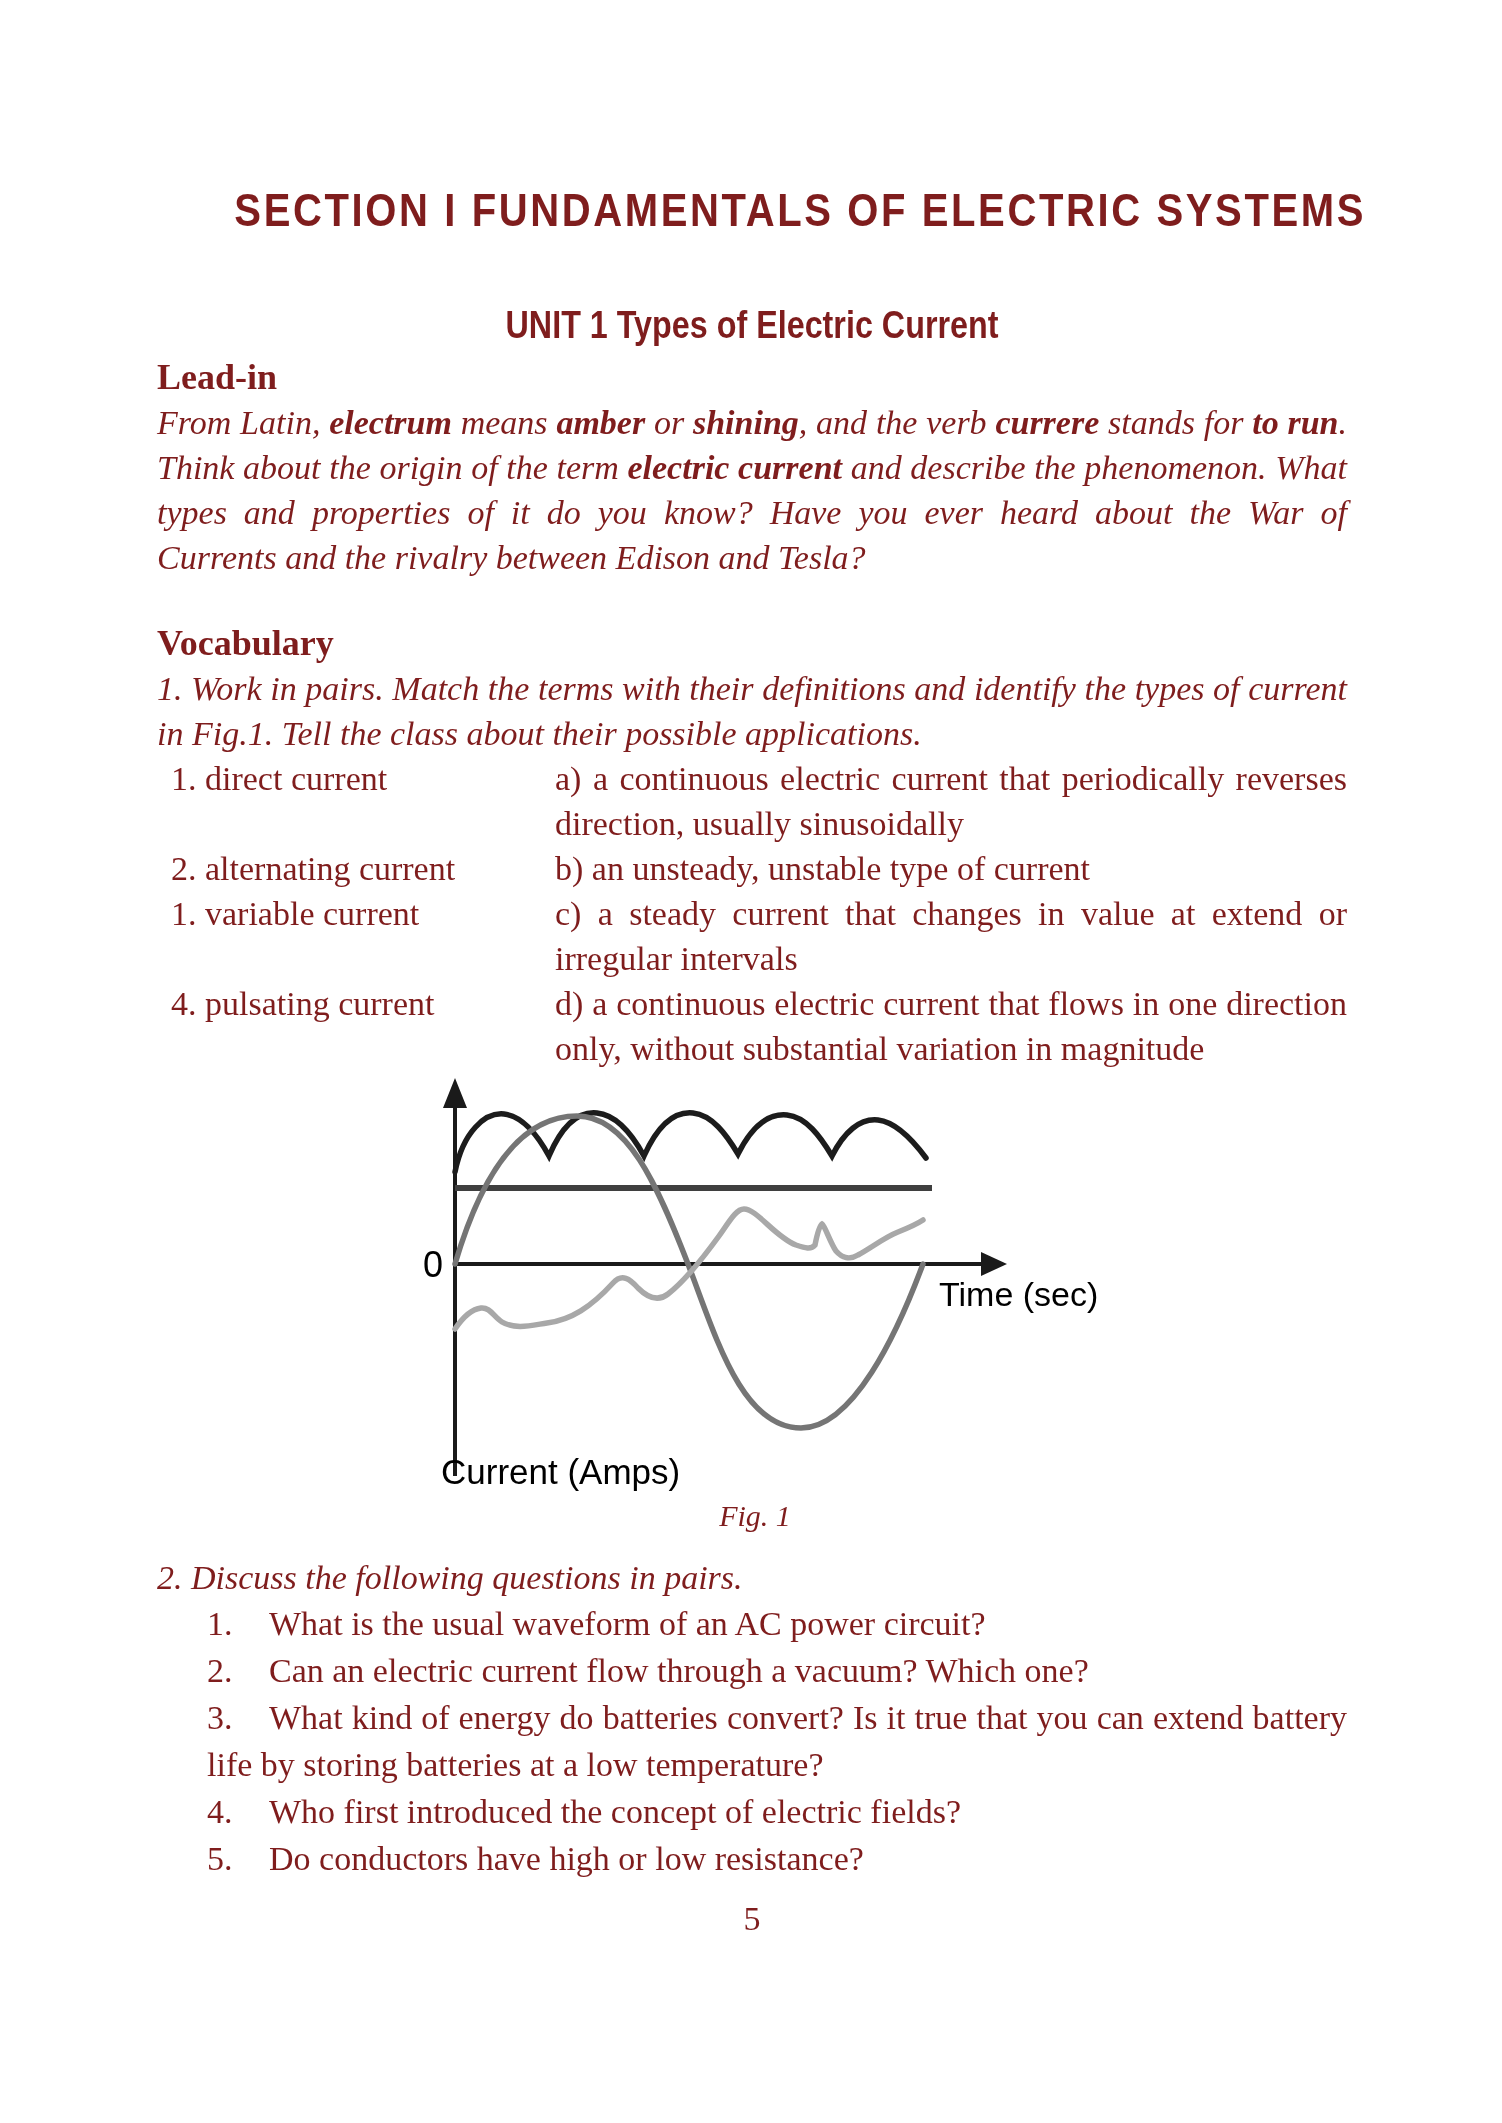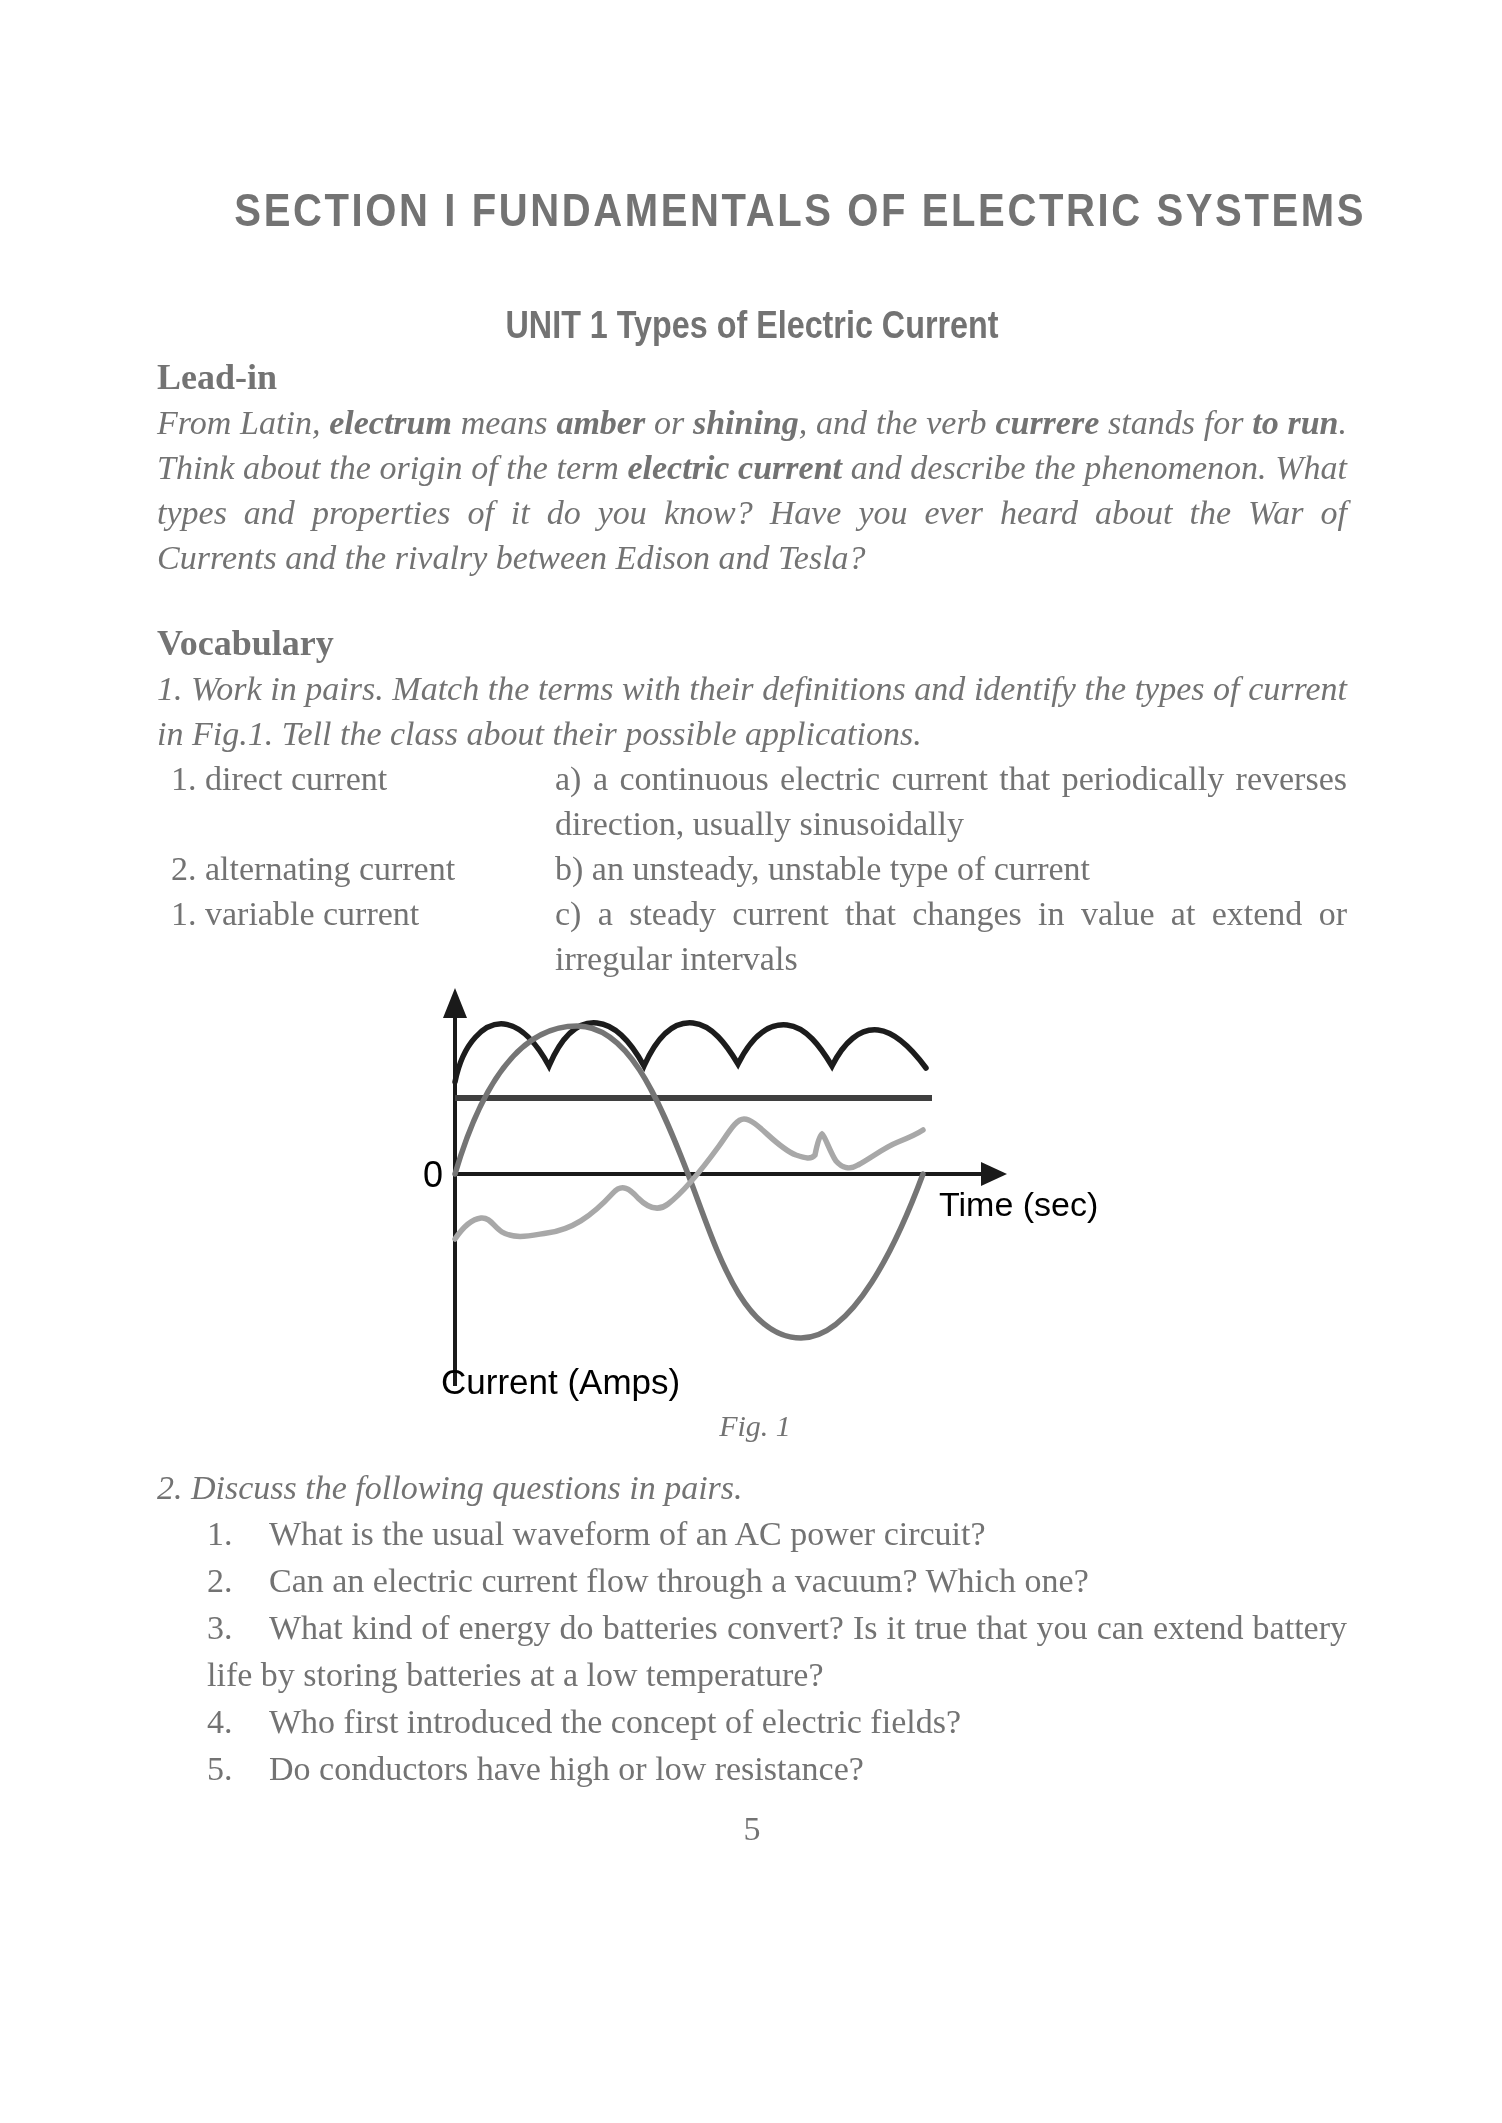--- a/index.html
+++ b/index.html
@@ -1,17 +1,17 @@
 <!DOCTYPE html>
 <html><head>
 <meta charset="utf-8">
 <style>
   html,body{margin:0;padding:0;background:#888;}
   .page{
-    width:1502px;height:2123px;background:#ffffff;color:#737373;
+    width:1502px;height:2123px;background:#ffffff;color:#7f1d1d;
     position:relative;margin:0 auto;overflow:hidden;
     font-family:"Liberation Serif", serif;font-size:34px;line-height:45px;
   }
   .content{padding:182px 155px 0 157px;}
   .section-title{
     font-family:"Liberation Sans", sans-serif;font-weight:bold;
     font-size:46px;line-height:56px;letter-spacing:3px;white-space:nowrap;
     text-align:center;transform:scaleX(0.87);transform-origin:50% 50%;
     margin:0;
   }
@@ -66,20 +66,24 @@
         <div class="match-def">a) a continuous electric current that periodically reverses direction, usually sinusoidally</div>
       </div>
       <div class="match-row">
         <div class="match-term">2. alternating current</div>
         <div class="match-def">b) an unsteady, unstable type of current</div>
       </div>
       <div class="match-row">
         <div class="match-term">1. variable current</div>
         <div class="match-def">c) a steady current that changes in value at extend or irregular intervals</div>
       </div>
+      <div class="match-row">
+        <div class="match-term">4. pulsating current</div>
+        <div class="match-def">d) a continuous electric current that flows in one direction only, without substantial variation in magnitude</div>
+      </div>
     </div>
 
     <div class="figure">
       <svg width="700" height="415" viewBox="0 0 700 415">
 
         <line x1="50" y1="14" x2="50" y2="400" stroke-width="4" stroke="#1a1a1a"></line>
         <polygon points="50,2 38,32 62,32" fill="#1a1a1a"></polygon>
 
         <line x1="50" y1="188" x2="588" y2="188" stroke-width="4" stroke="#1a1a1a"></line>
         <polygon points="602,188 576,176 576,200" fill="#1a1a1a"></polygon>

